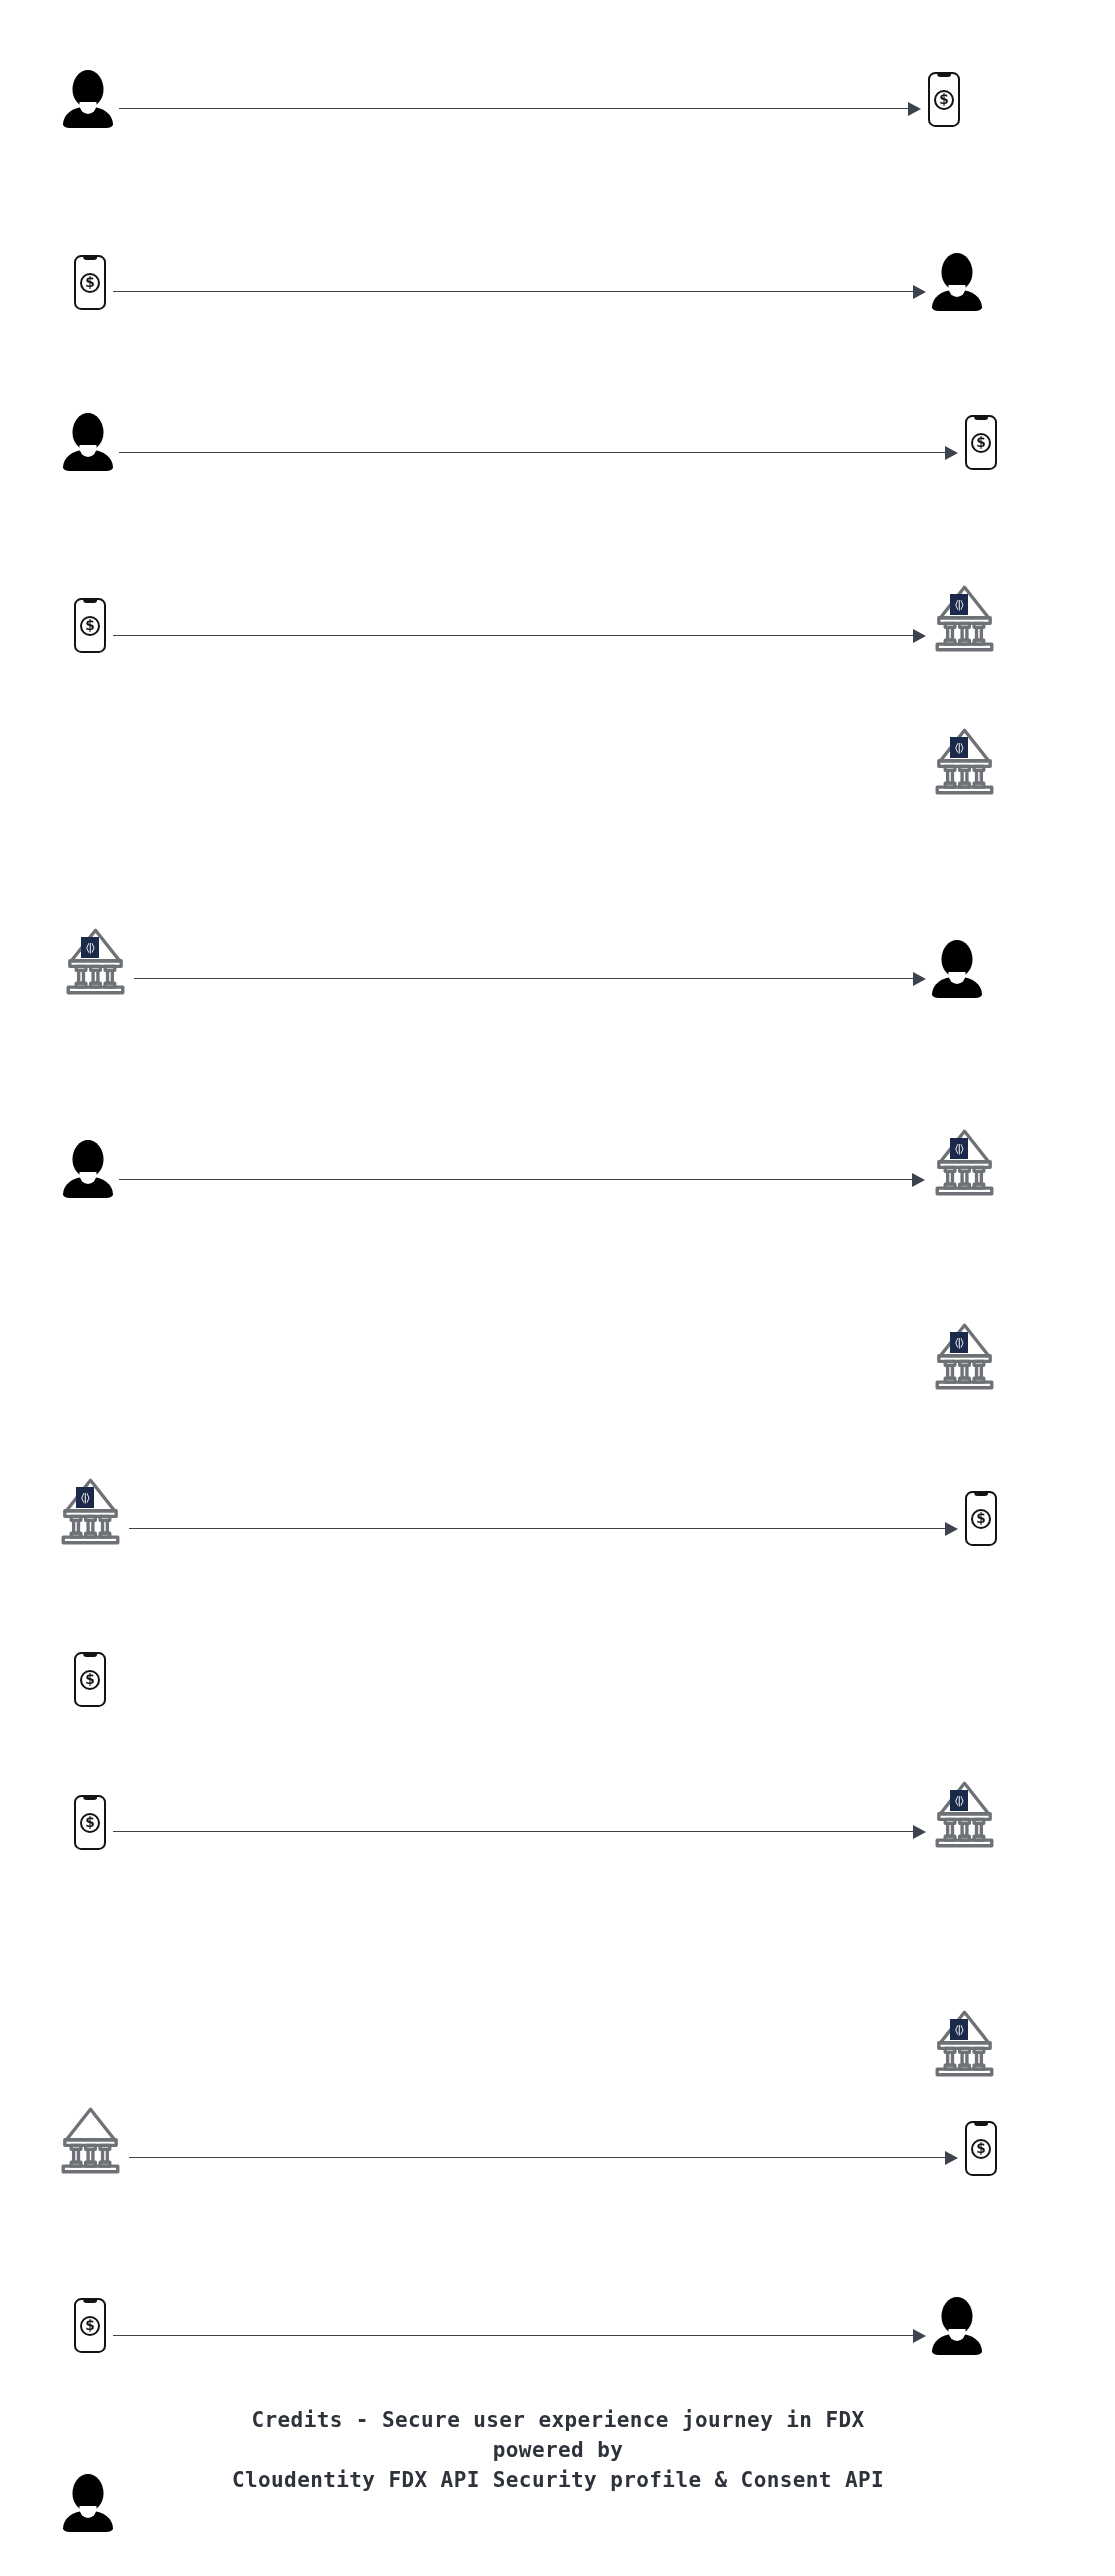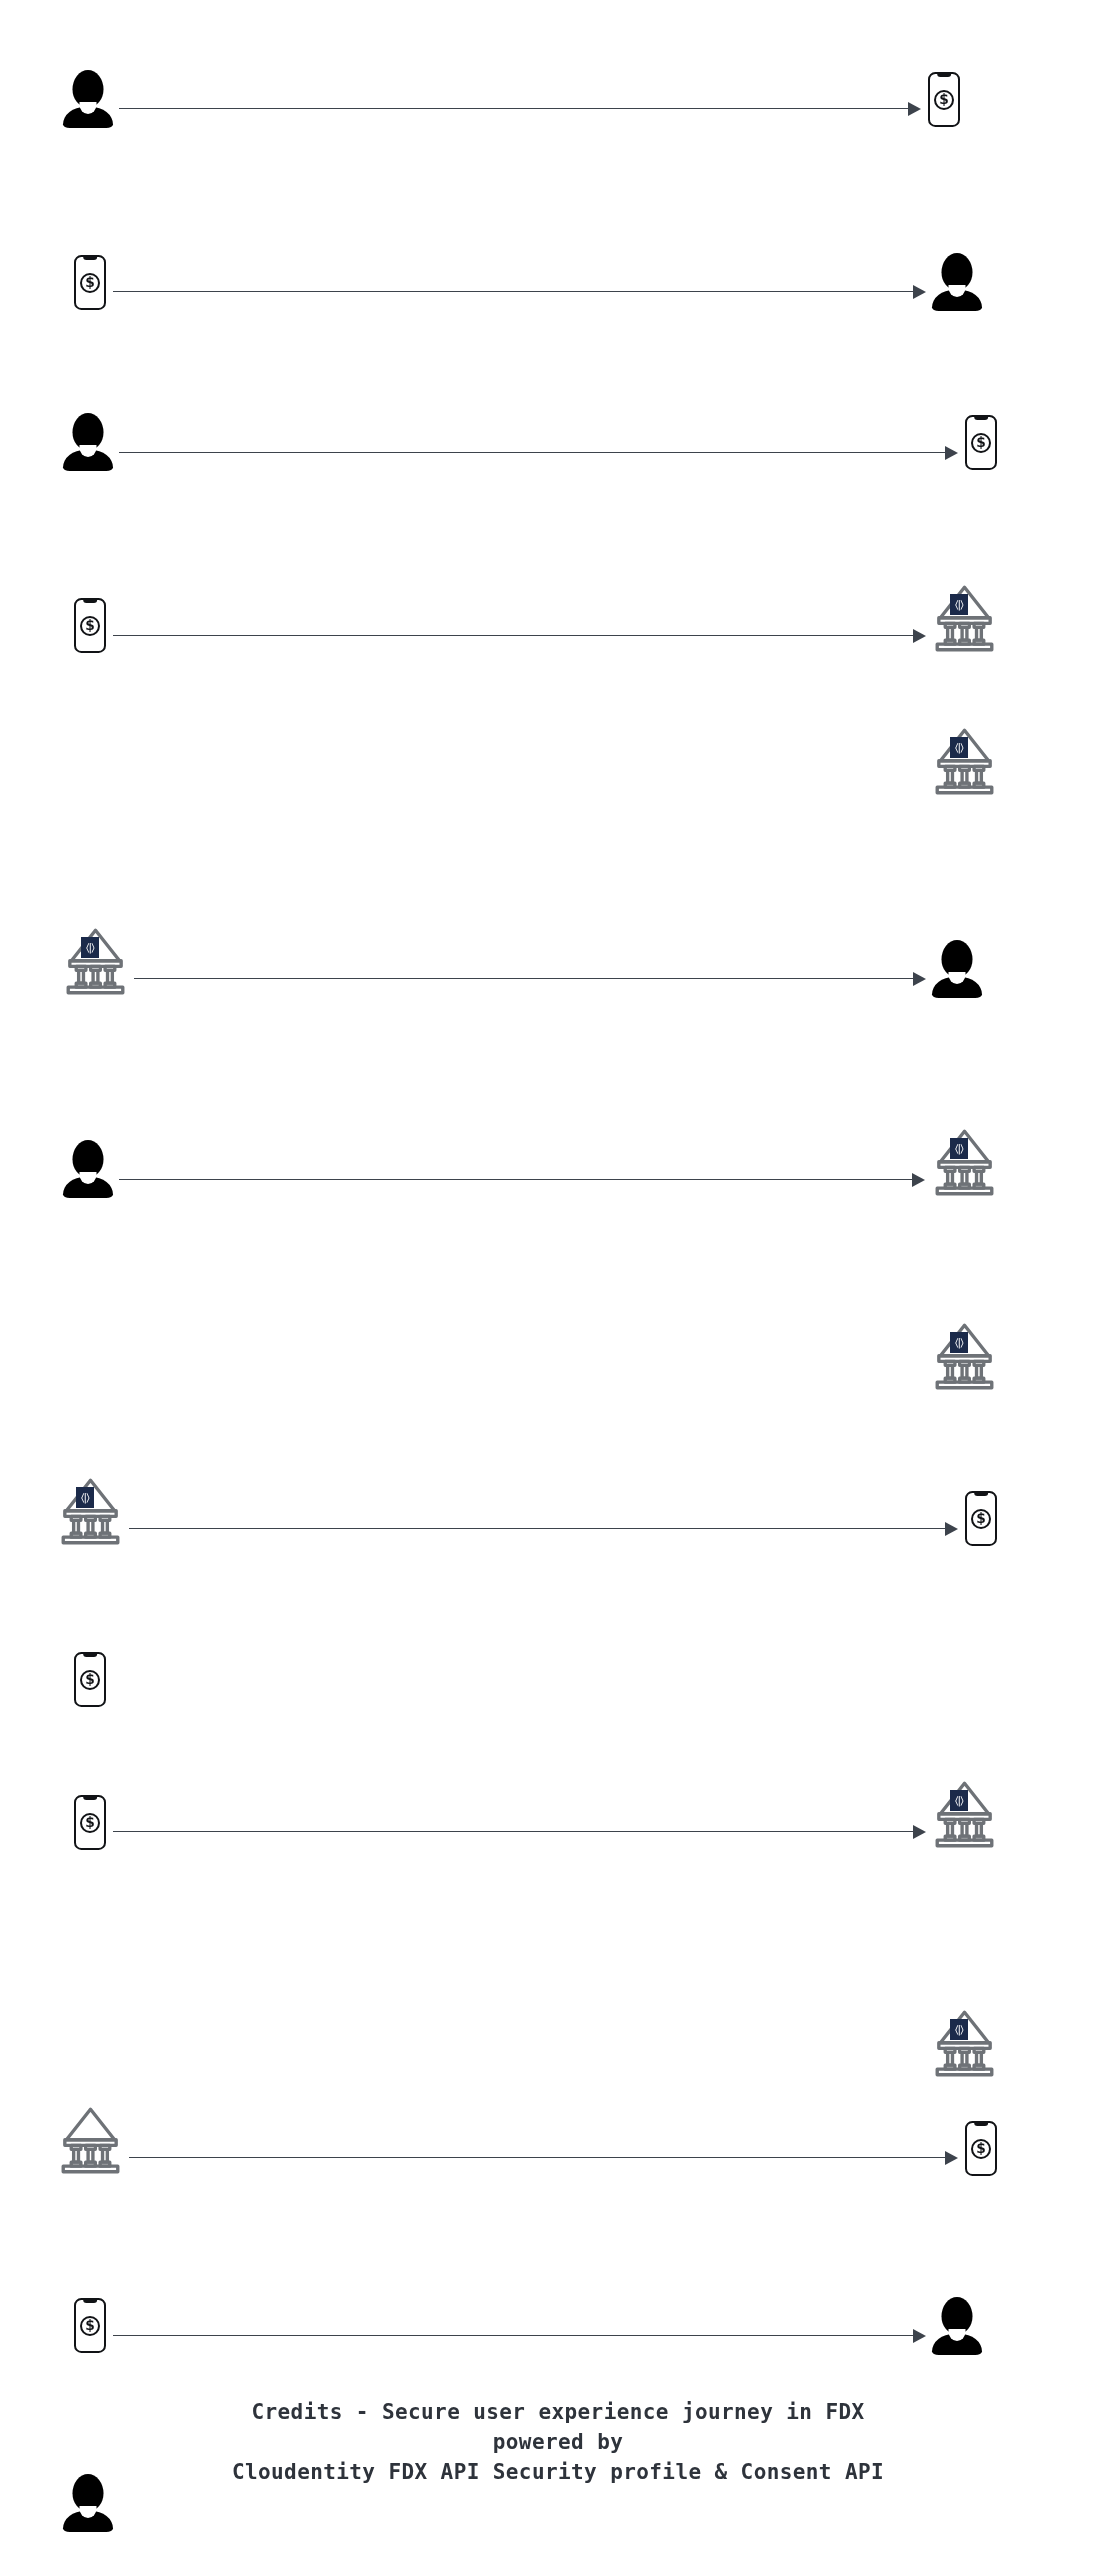--- a/index.html
+++ b/index.html
@@ -167,20 +167,21 @@
     left: 0;
     width: 1116px;
     text-align: center;
     font-family: "DejaVu Sans Mono", monospace;
     font-weight: 700;
     font-size: 21px;
     line-height: 1.42;
     color: #2e333b;
     letter-spacing: 0.4px;
     white-space: pre-line;
+    margin-top: 8px;
   }
 </style>
 </head>
 <body>
 
 <div id="diagram">
     <div class="step" style="position: absolute; left: 0px; top: 0px; width: 1116px; height: 0px;">
       <div class="actor left" style="inset: 70px auto auto 63px;">
         <div class="icon-person">
           <div class="head"></div>

